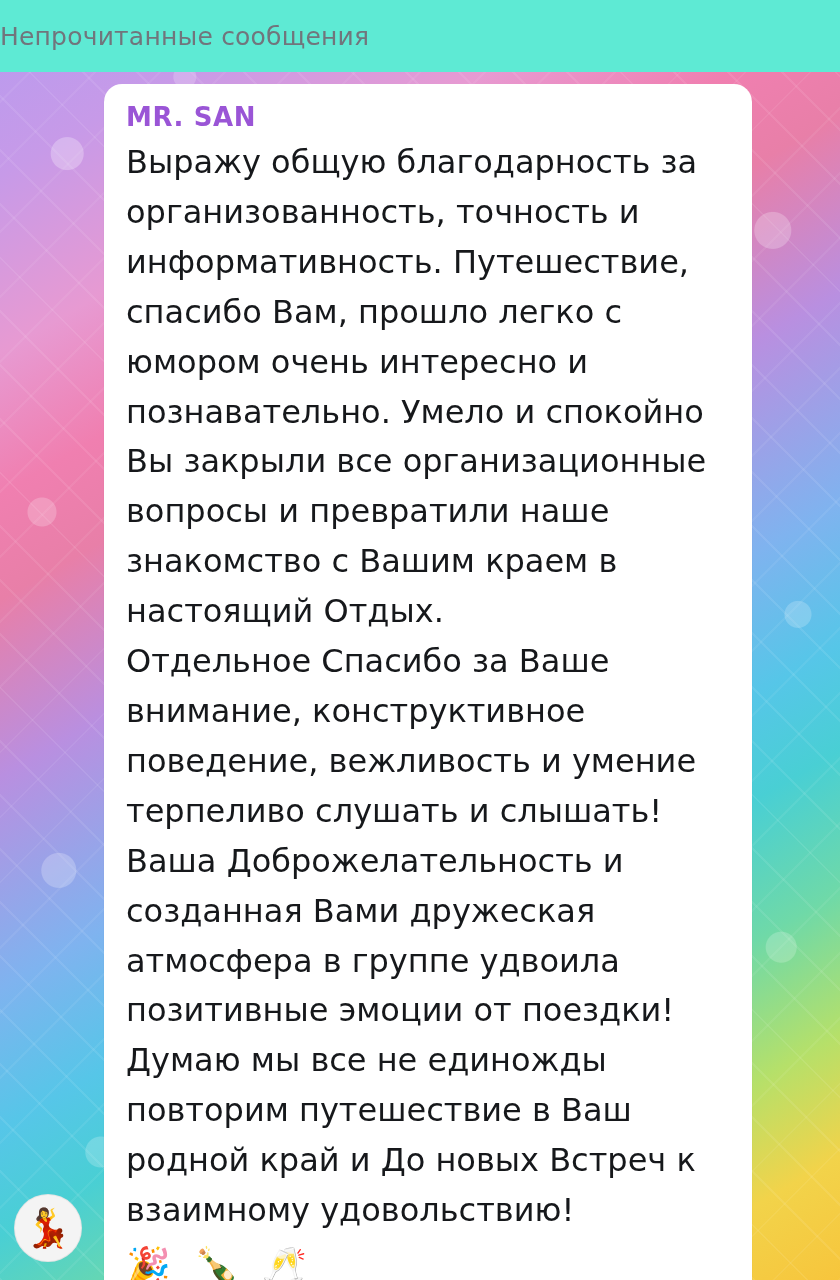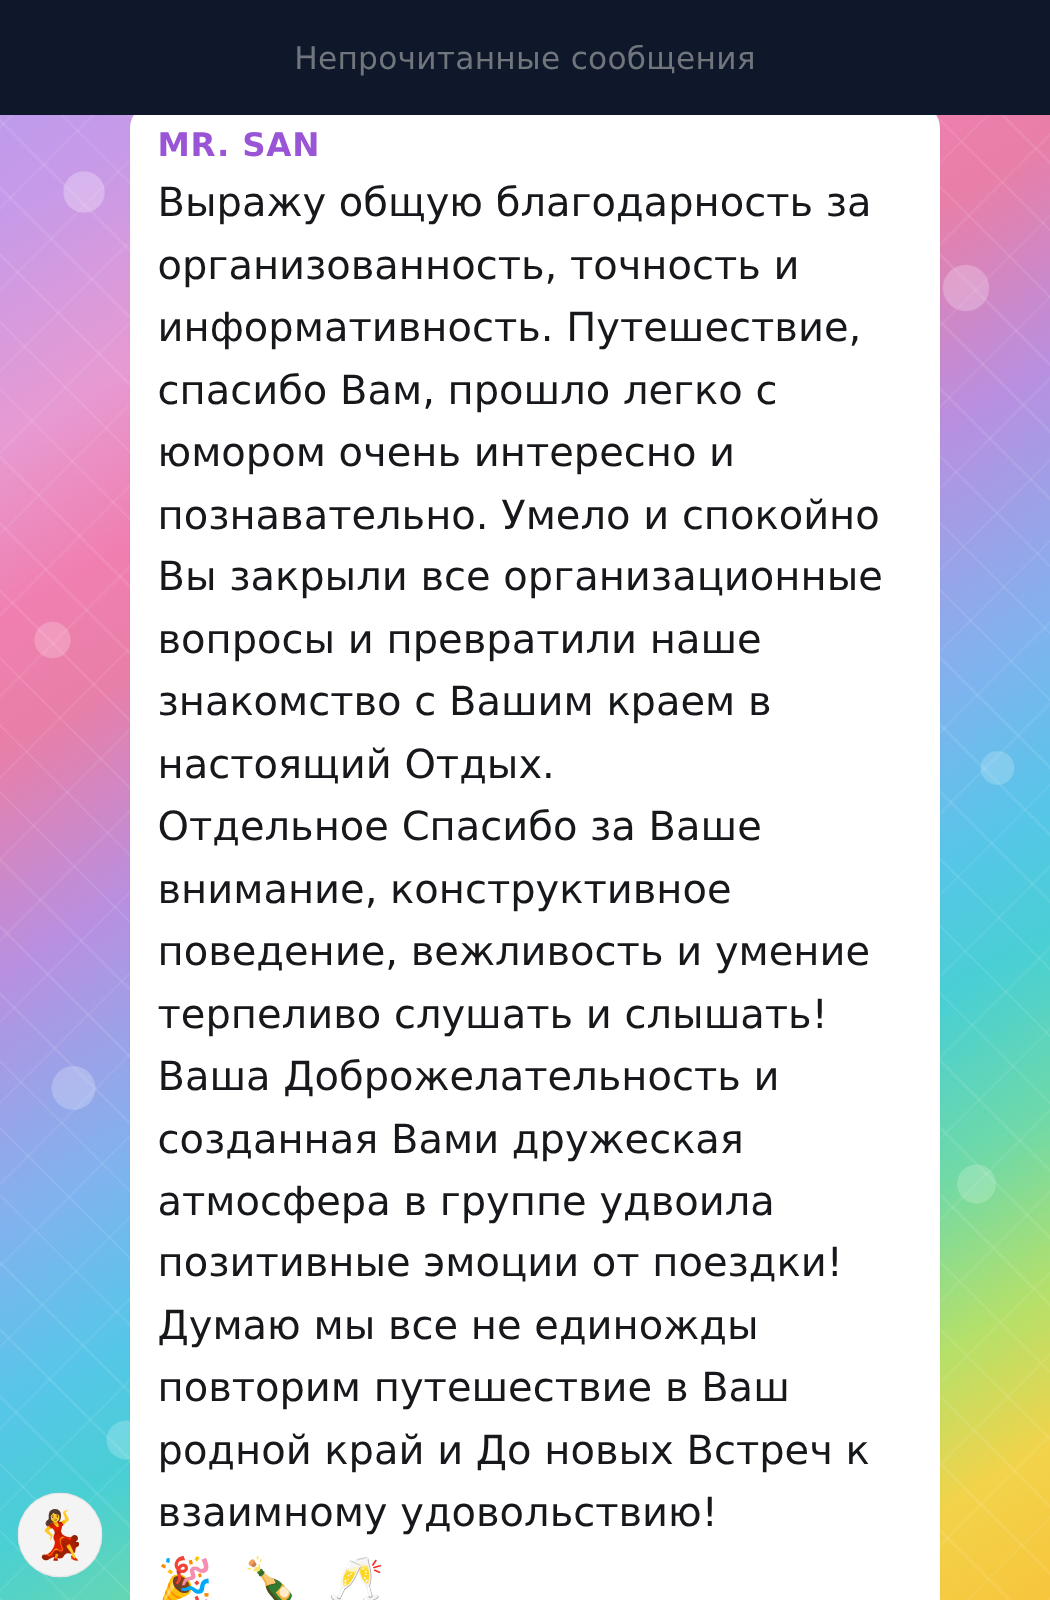--- a/index.html
+++ b/index.html
@@ -53,25 +53,24 @@
       repeating-linear-gradient(-45deg, rgba(255,255,255,0.07) 0 2px, transparent 2px 46px);
     opacity: 0.9;
   }
 
   
   #unread-bar {
     position: absolute;
     top: 0;
     left: 0;
     right: 0;
-    height: 92px;
-    background: #0f172a;
+    height: 72px;
+    background: #5eead4;
     display: flex;
     align-items: center;
-    justify-content: center;
     z-index: 5;
   }
   #unread-bar .label {
     font-size: 25px;
     color: #71757c;
     letter-spacing: 0.2px;
     font-family: "DejaVu Sans", sans-serif;
   }
 
   

